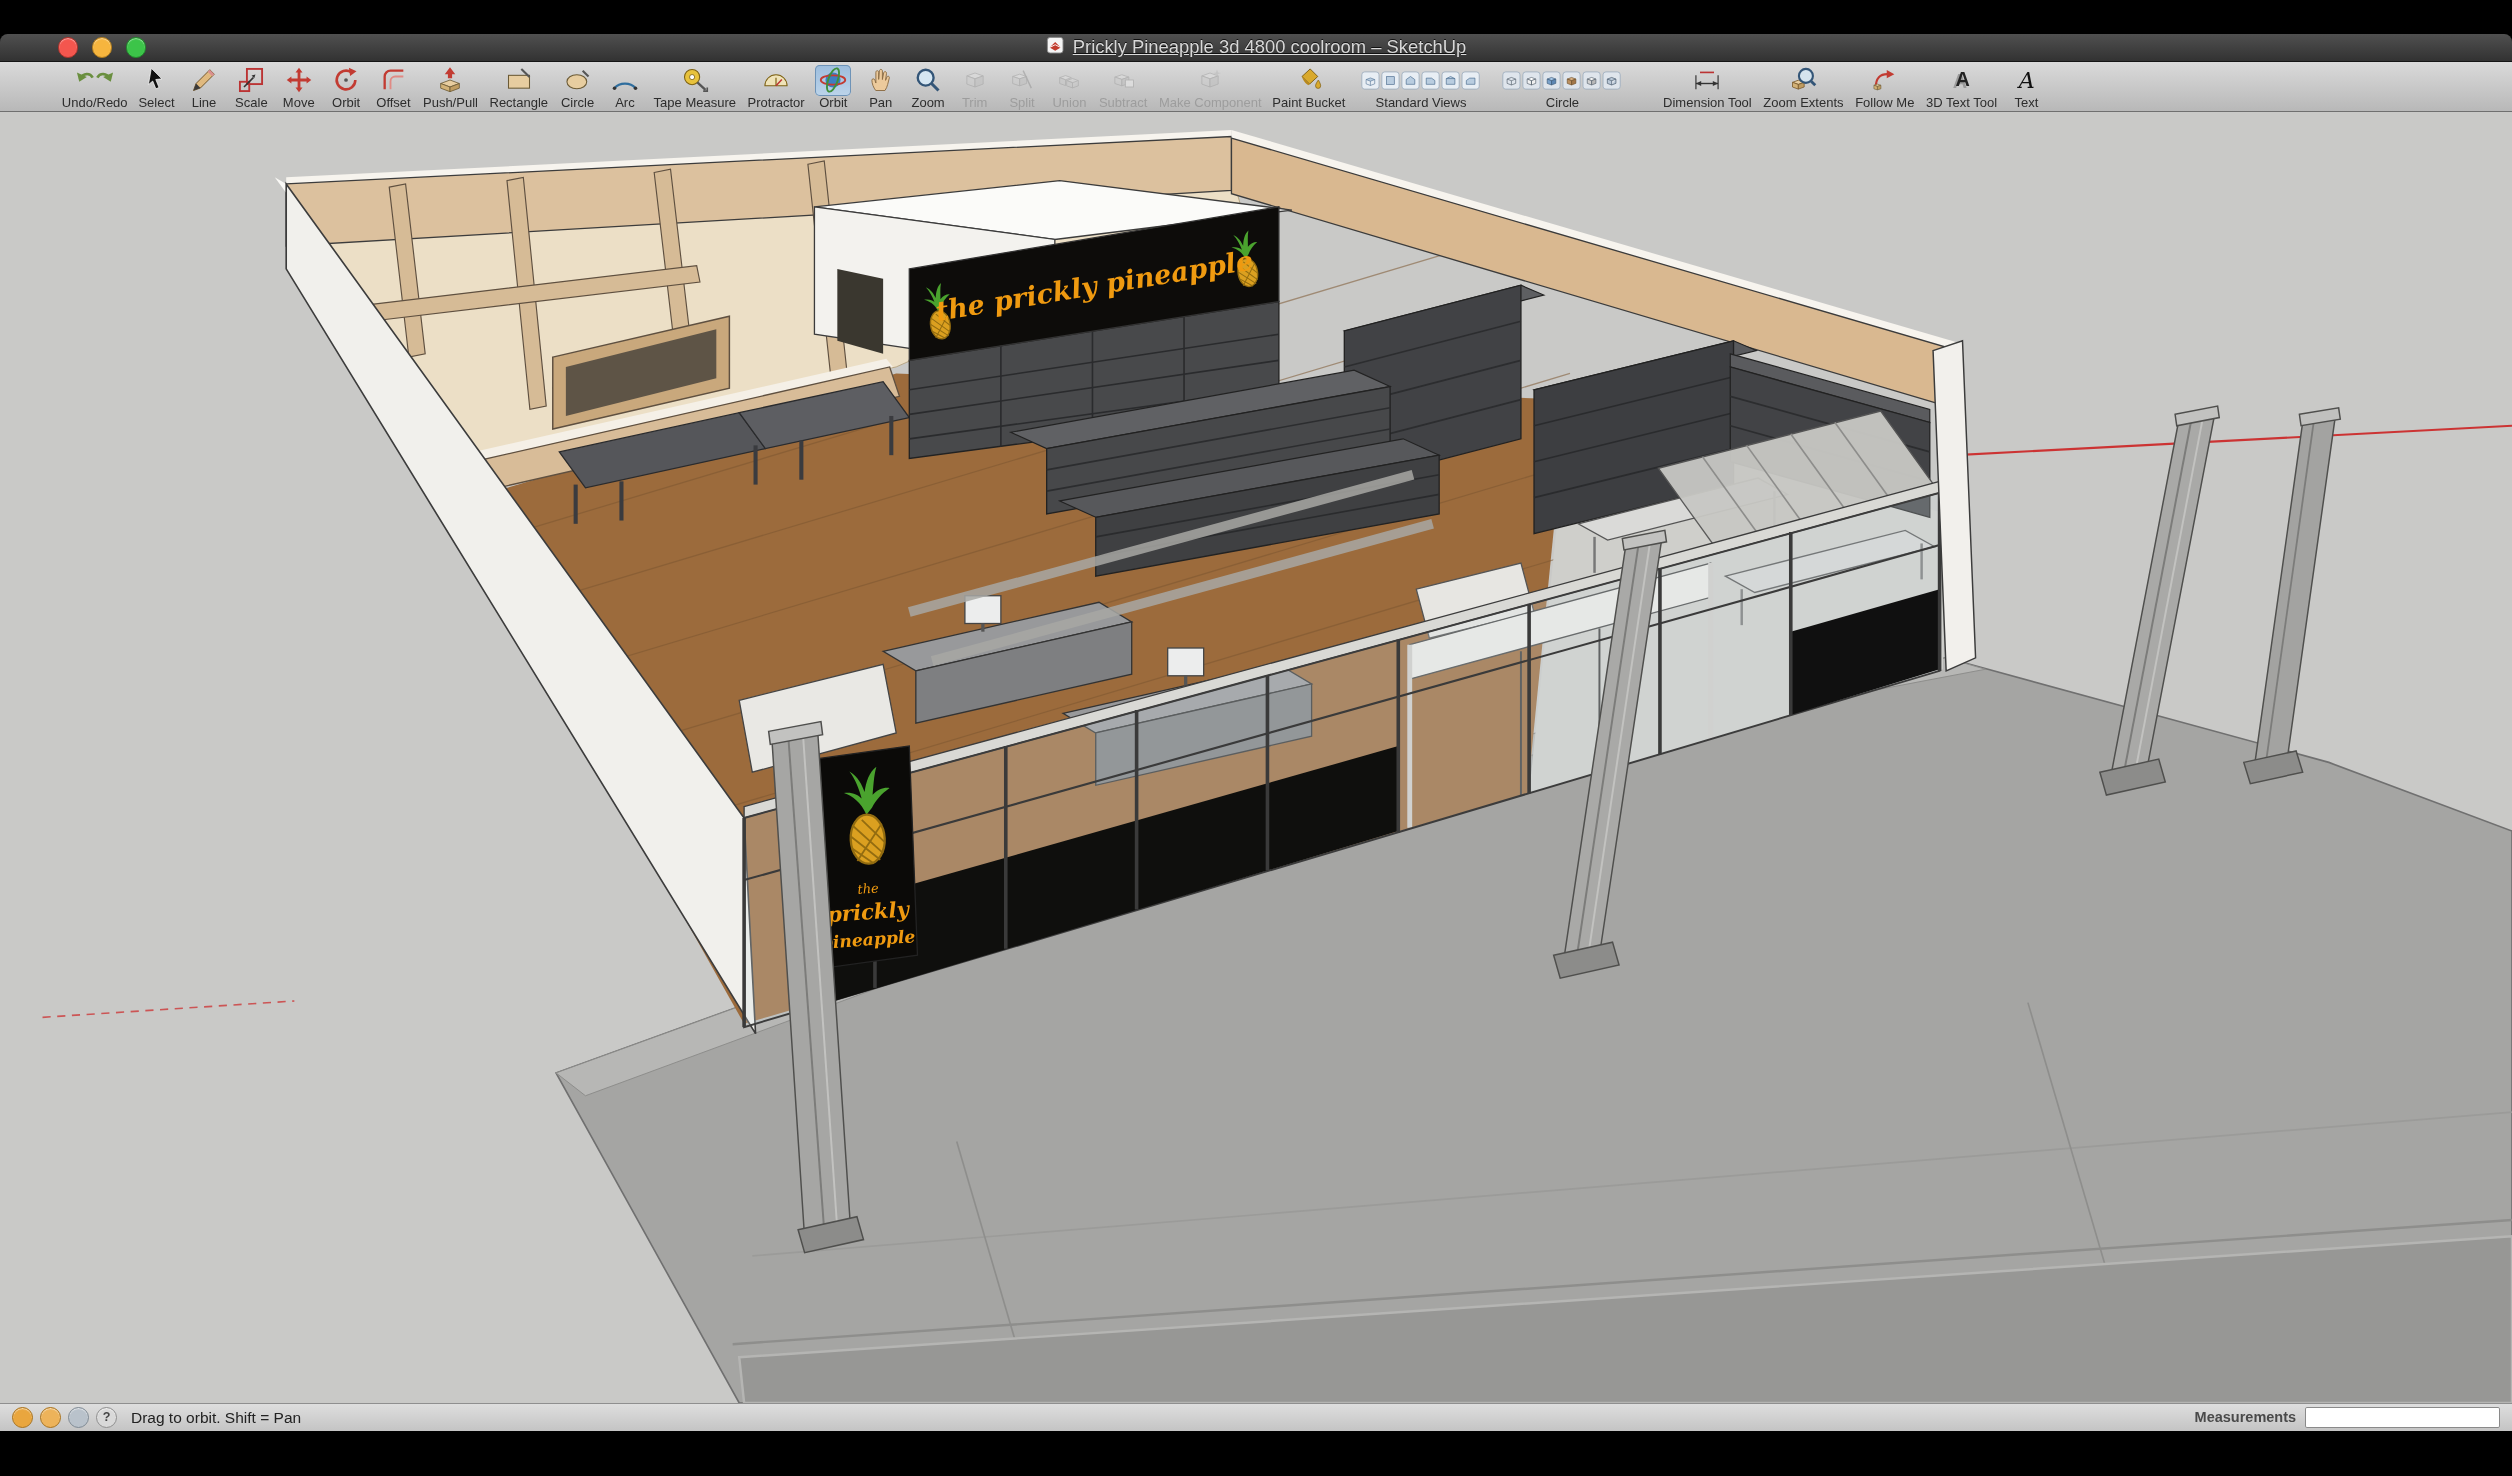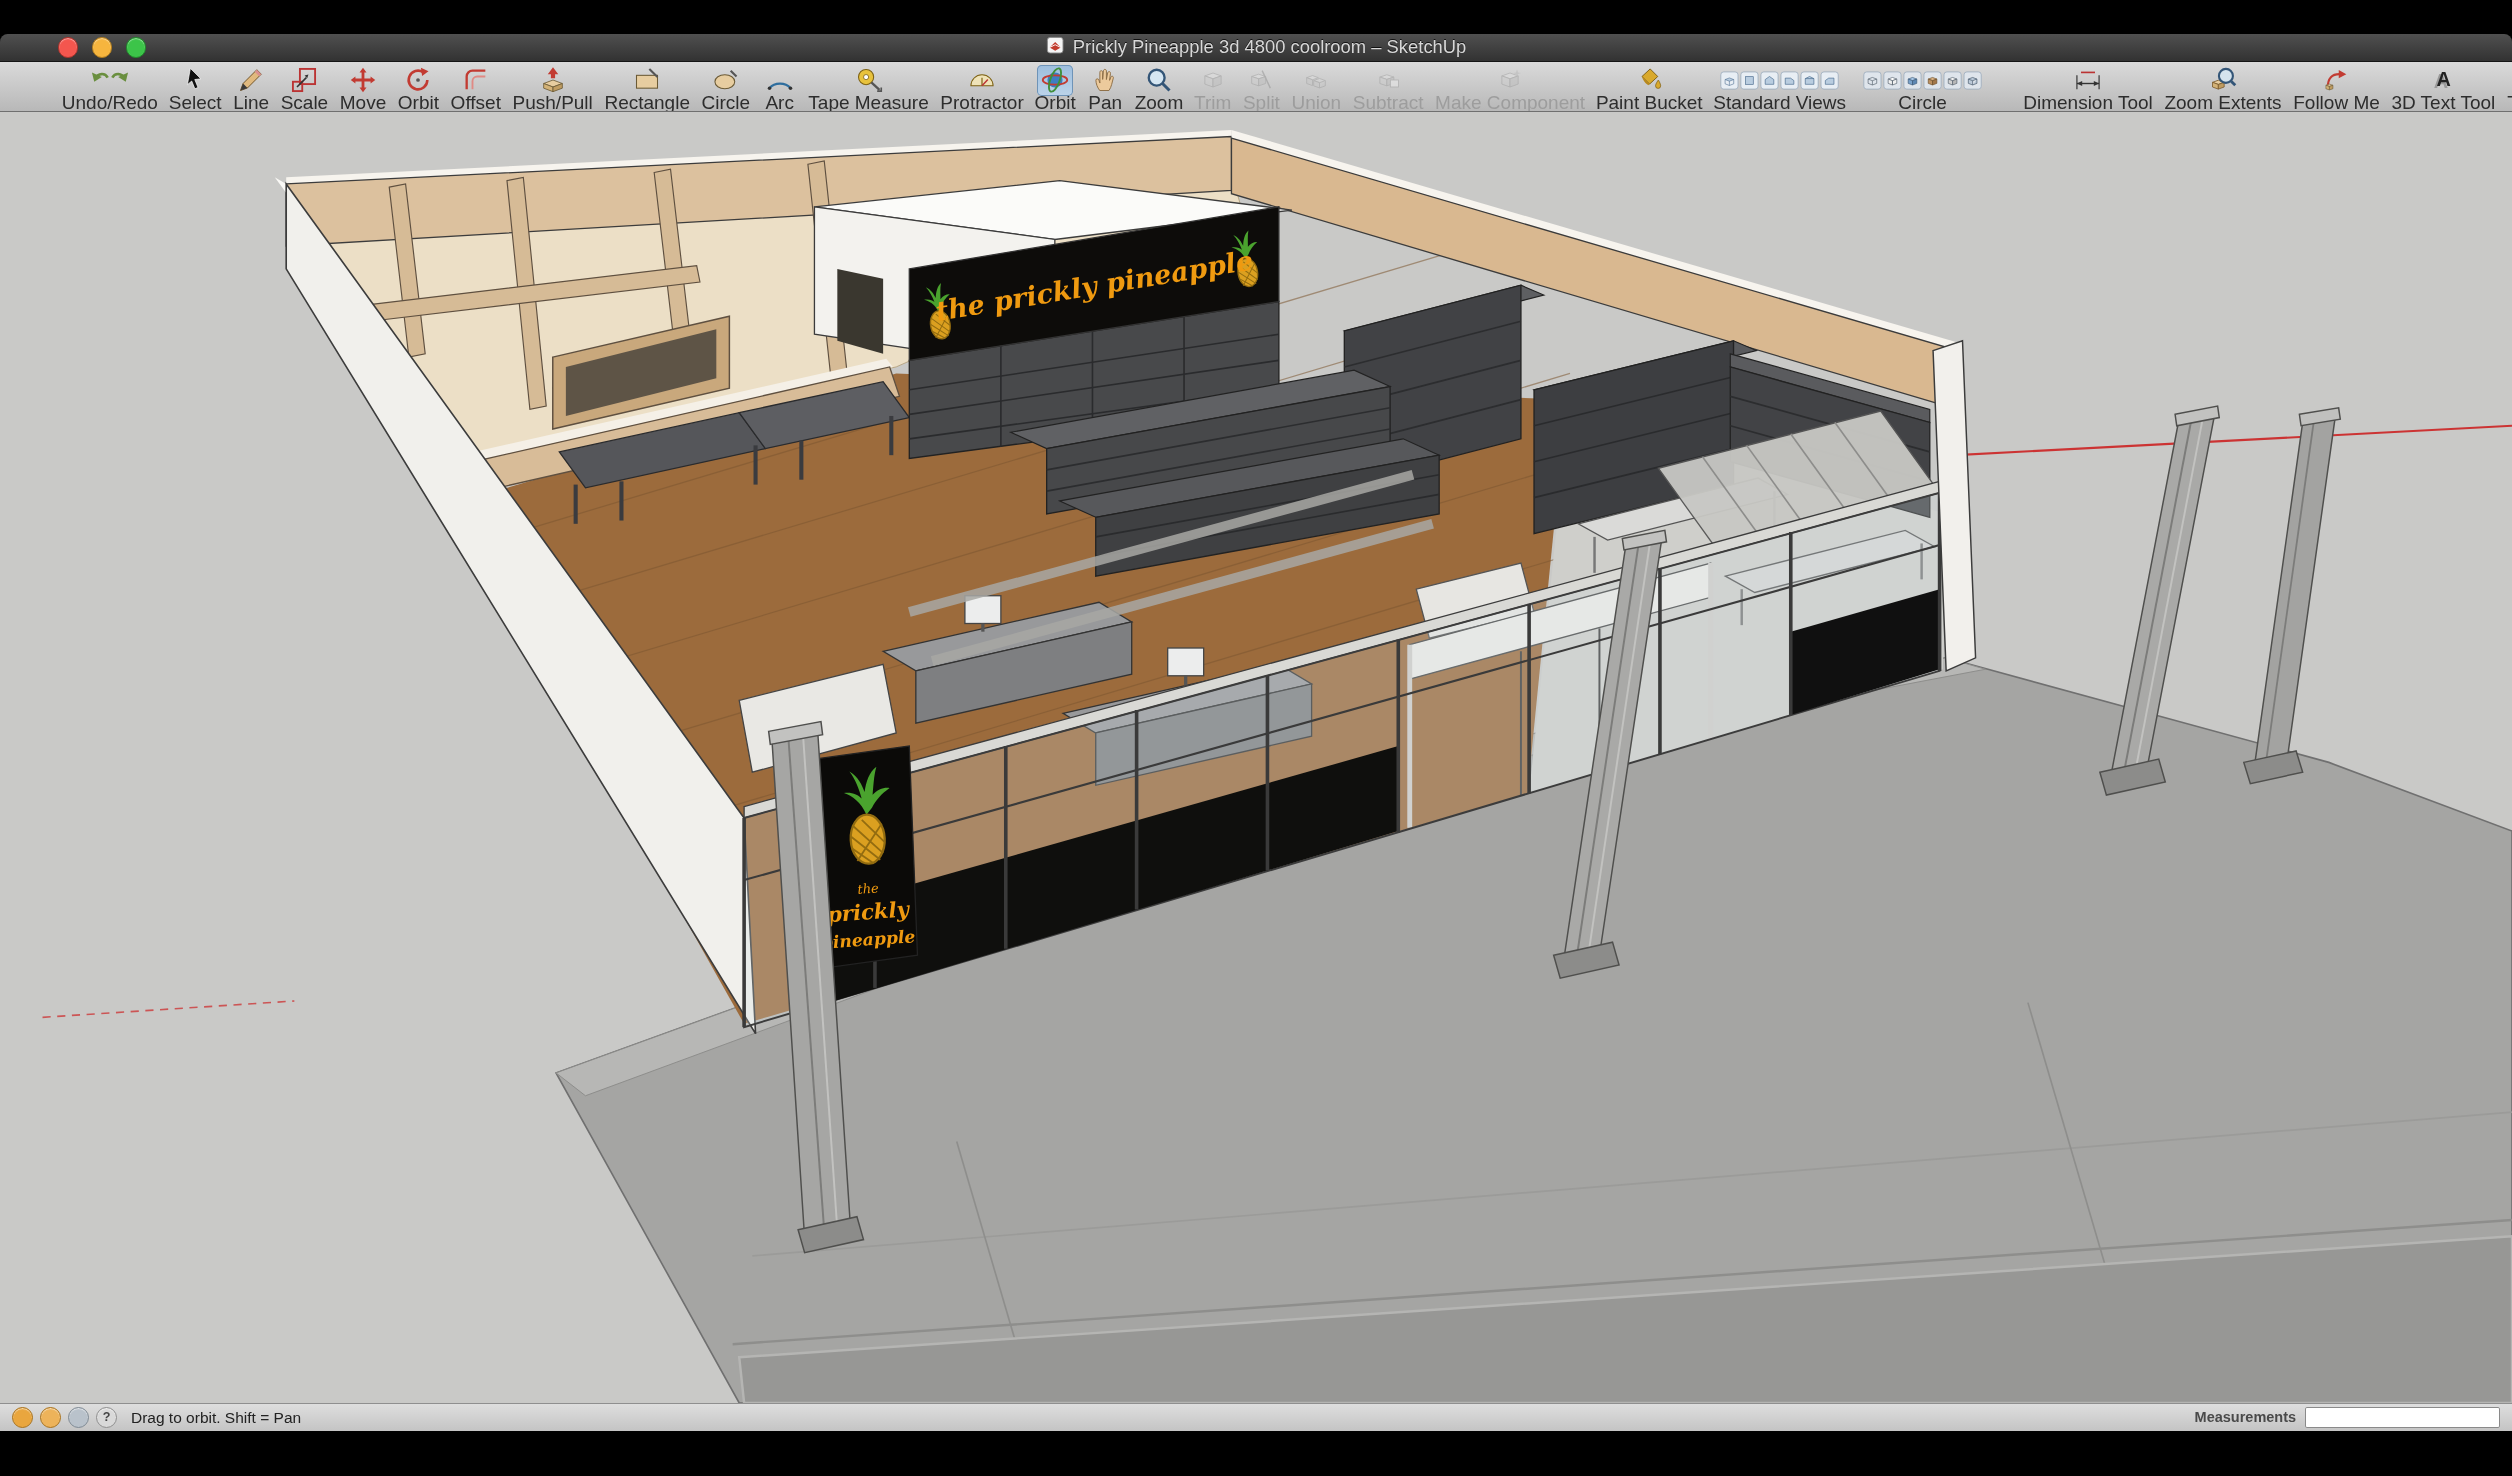--- a/index.html
+++ b/index.html
@@ -6,29 +6,29 @@
   body{width:2512px;height:1476px;position:relative;overflow:hidden;font-family:"Liberation Sans",sans-serif;}
   .window{position:absolute;top:34px;left:0;width:2512px;height:1397px;display:flex;flex-direction:column;}
   
   .titlebar{height:27px;background:linear-gradient(#505050,#323232);border-bottom:1px solid #151515;
             display:flex;align-items:center;position:relative;border-radius:7.7px 7.7px 0 0;flex:0 0 auto;}
   .lights{position:absolute;left:58px;top:0;height:100%;display:flex;align-items:center;gap:13.5px;}
   .light{width:18.4px;height:18.4px;border-radius:50%;box-shadow:inset 0 1px 1px rgba(255,255,255,.5);}
   .light.red{background:#f4564e;border:1px solid #a8322c;}
   .light.yellow{background:#f6b53e;border:1px solid #b07c1d;}
   .light.green{background:#3cc449;border:1px solid #1f8a2a;}
-  .title{margin:0 auto;display:flex;align-items:center;gap:8.7px;color:#d8d8d8;font-size:18.4px;text-shadow:0 -1px 0 #111;}
+  .title{margin:0 auto;display:flex;align-items:center;gap:8.7px;color:#d8d8d8;font-size:18.4px;text-shadow:0 -1px 0 #111;text-decoration:underline;}
   
   .toolbar{height:50px;flex:0 0 auto;background:linear-gradient(#dadada,#b8b8b8);border-bottom:1px solid #6f6f6f;
            display:flex;align-items:flex-start;padding:2.9px 0 0 56px;box-sizing:border-box;overflow:hidden;}
   .tb-item{display:flex;flex-direction:column;align-items:center;margin:0 5.8px;cursor:default;flex:0 0 auto;}
   .tb-icon{height:31px;display:flex;align-items:center;justify-content:center;padding:0 3.9px;border-radius:4.8px;}
   .tb-icon svg{height:28px;width:auto;display:block;}
   .tb-item.active .tb-icon{background:linear-gradient(#9cbddd,#bcd4ea);box-shadow:inset 0 0 0 1px #6e93b7;}
-  .tb-label{font-size:19px;line-height:14.5px;color:#2d2d2d;white-space:nowrap;}
+  .tb-label{font-size:13px;line-height:14.5px;color:#2d2d2d;white-space:nowrap;}
   .tb-item.disabled .tb-label{color:#9d9d9d;}
   .tb-item.disabled .tb-icon{opacity:.45;}
   .gsm{margin-left:5px;}
   .glg{margin-left:30px;}
   
   .viewport{flex:1 1 auto;background:#c9c9c7;position:relative;}
   svg.scene{position:absolute;left:0;top:0;width:100%;height:100%;}
   
   .statusbar{height:28px;flex:0 0 auto;background:linear-gradient(#dedede,#c4c4c4);border-top:1px solid #8f8f8f;
              display:flex;align-items:center;padding:0 11.6px;box-sizing:border-box;font-size:15.5px;color:#222;}

